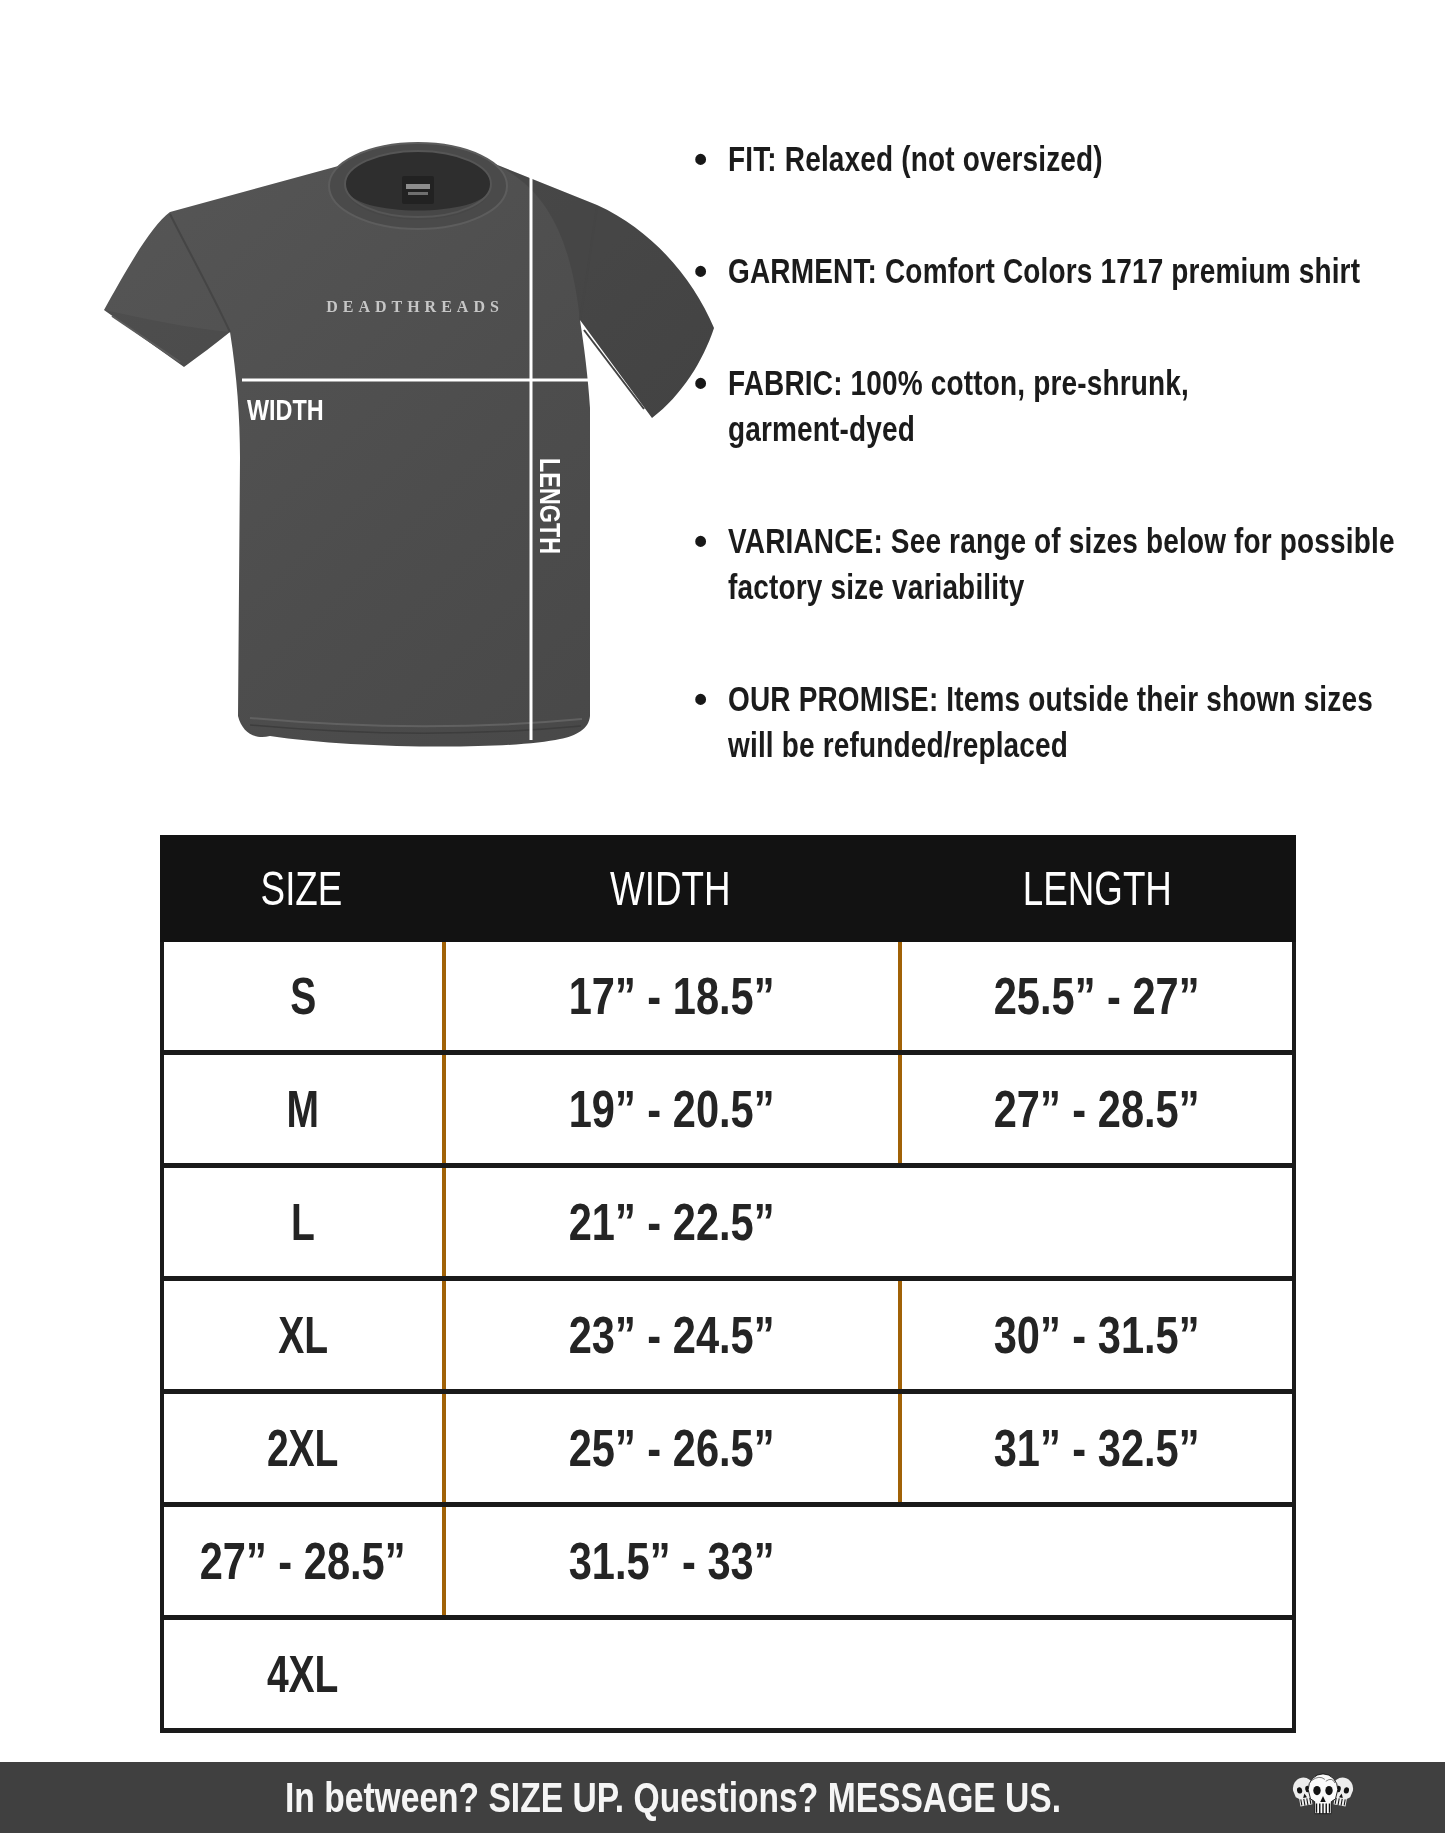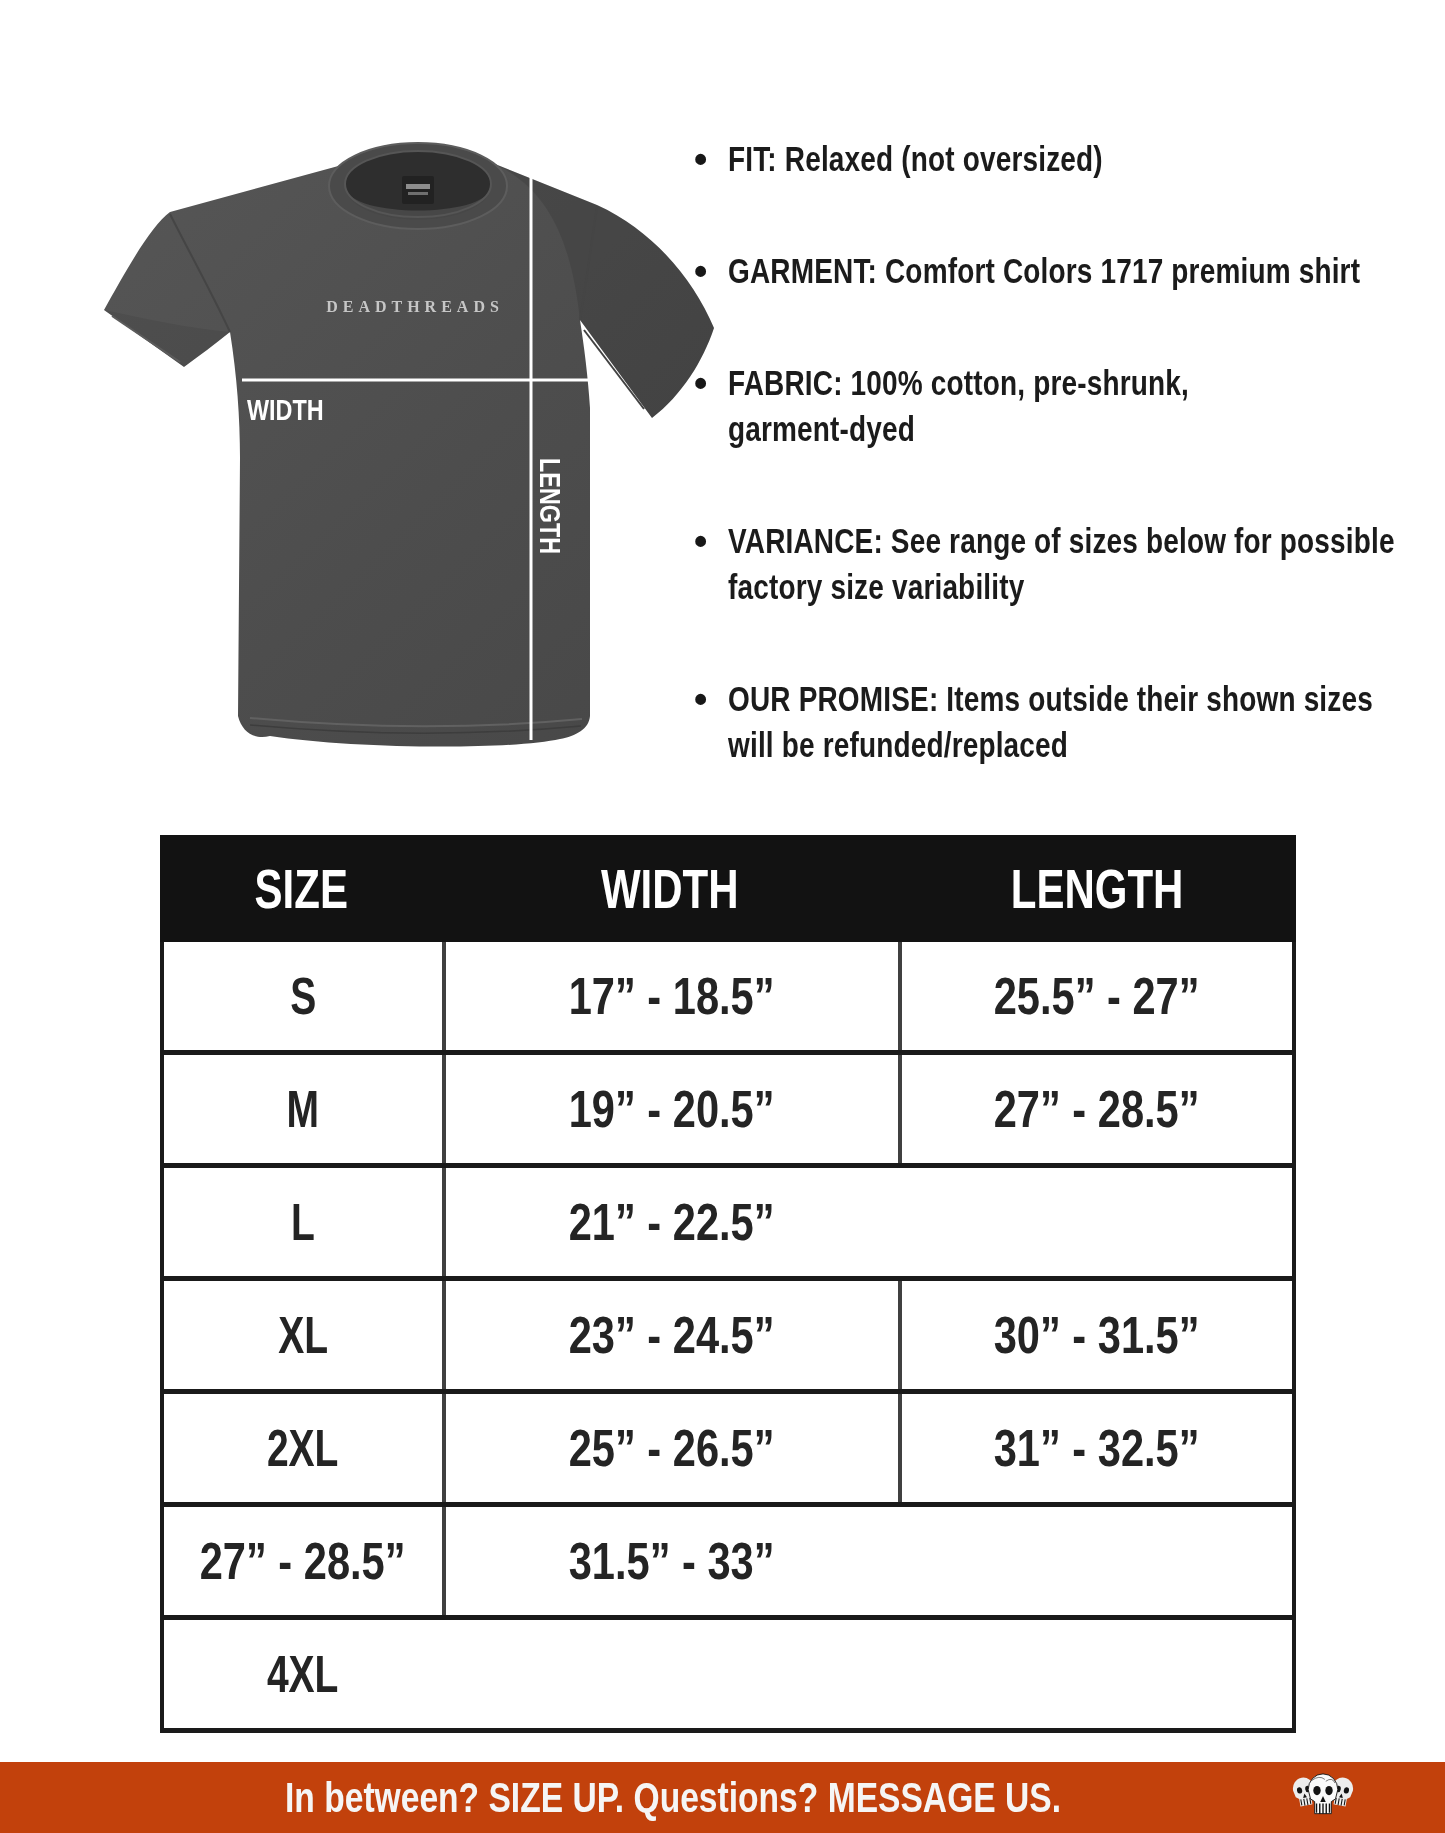--- a/index.html
+++ b/index.html
@@ -31,42 +31,42 @@
   }
 
   
   .size-table { position: absolute; left: 160px; top: 835px; width: 1136px; }
   .thead {
     height: 107px; background: #121212;
     display: grid; grid-template-columns: 282px 456px 398px;
   }
   .thead .hcell {
     display: flex; align-items: center; justify-content: center;
-    color: #ffffff; font-weight: bold; font-size: 56px; line-height: 1;
+    color: #ffffff; font-weight: normal; font-size: 49px; line-height: 1;
   }
   .tbody {
     border-left: 4px solid #1a1a1a;
     border-right: 4px solid #1a1a1a;
     border-bottom: 5px solid #1a1a1a;
     background: #ffffff;
   }
   .trow { display: grid; grid-template-columns: 278px 456px 394px; height: 108px; border-bottom: 5px solid #1a1a1a; }
   .trow:last-child { border-bottom: none; }
   .tcell {
     display: flex; align-items: center; justify-content: center;
     font-weight: bold; font-size: 52px; color: #242424; white-space: nowrap;
   }
-  .tcell + .tcell { border-left: 4px solid #404040; }
+  .tcell + .tcell { border-left: 4px solid #a16207; }
   .cond { display: inline-block; transform: scaleX(0.75); transform-origin: center center; }
   .cond-num { display: inline-block; transform: scaleX(0.8); transform-origin: center center; }
 
   
   .footer-bar {
     position: absolute; left: 0; top: 1762px; width: 1445px; height: 71px;
-    background: #c2410c;
+    background: #404040;
   }
   .footer-text {
     position: absolute; left: 673px; top: 0; height: 71px; line-height: 71px;
     color: #f5f5f5; font-weight: bold; font-size: 42px; white-space: nowrap;
     transform: translateX(-50%) scaleX(0.8);
   }
   .footer-logo { position: absolute; left: 1286px; top: 6px; width: 74px; height: 58px; }
 </style>
 </head>
 <body>

